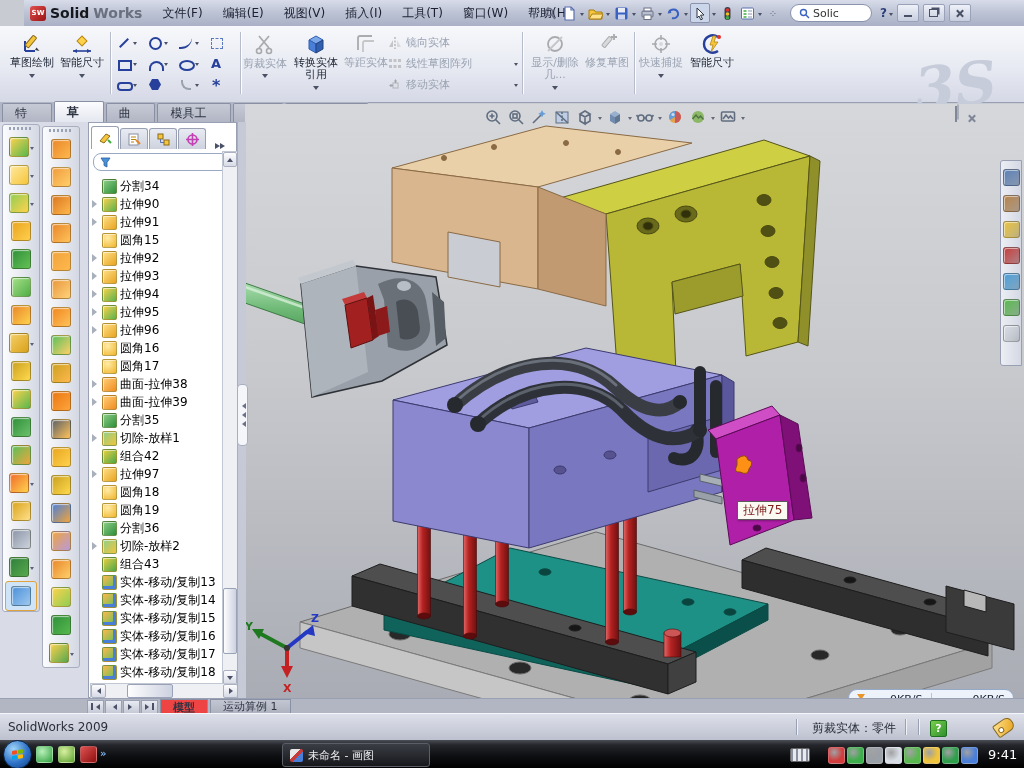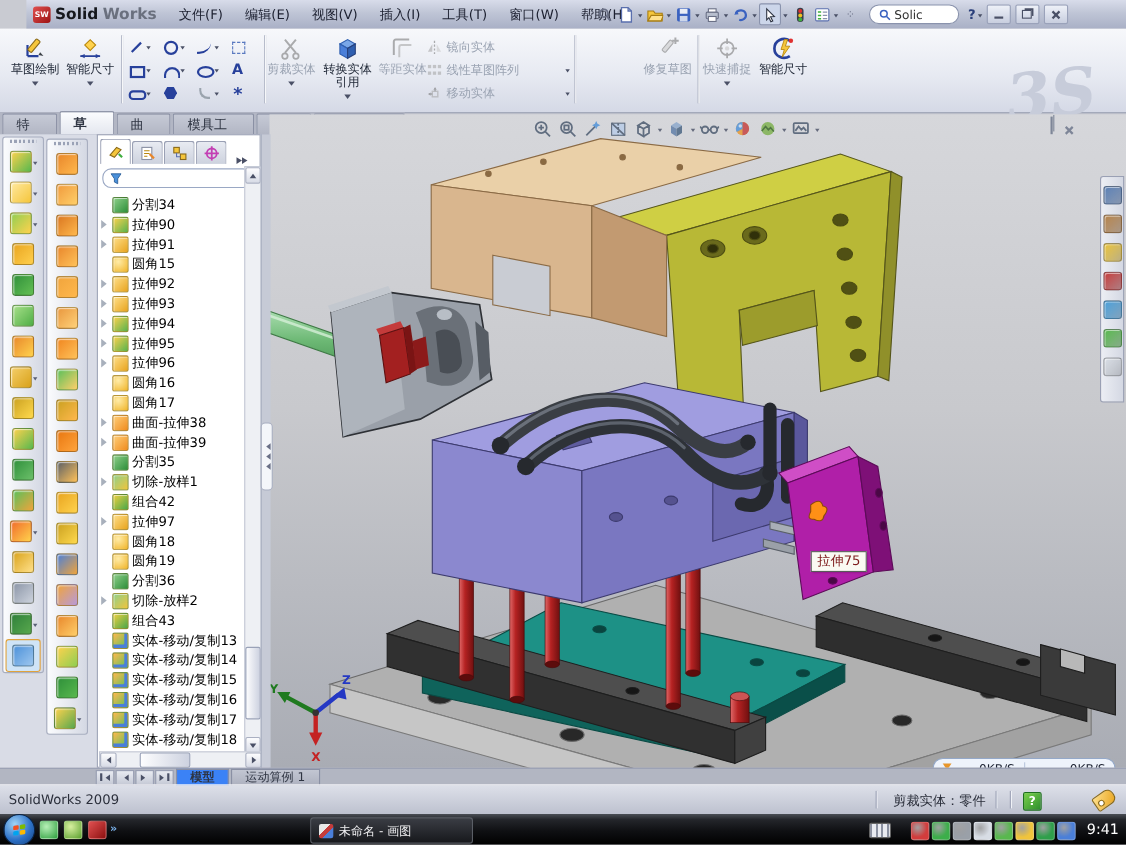--- a/index.html
+++ b/index.html
@@ -156,21 +156,21 @@
   .arr-dn{width:0;height:0;border:4px solid transparent;border-top:6px solid #e8962a;}
   .arr-up{width:0;height:0;border:4px solid transparent;border-bottom:6px solid #2ea84a;}
 
   
   #doctabs{left:0;top:698px;width:1024px;height:15px;background:#b2b6c2;border-top:1px solid #9aa0b4;display:flex;align-items:center;}
   .navbtn{width:15px;height:12px;border:1px solid #9aa0b4;background:linear-gradient(180deg,#e8ebf2,#c6cad6);
     display:flex;align-items:center;justify-content:center;margin-left:1px;}
   .navbar{width:2px;height:7px;background:#4a5066;}
   .dtab{height:14px;line-height:14px;padding:0 12px;font-size:11px;color:#2e3442;border:1px solid #8a90a4;border-bottom:none;
     background:linear-gradient(180deg,#c2c6d2,#adb1bf);margin-left:2px;}
-  .dtab.active{background:#3b82f6;font-weight:bold;font-family:Liberation Serif, serif;}
+  .dtab.active{background:#ef4444;font-weight:bold;font-family:Liberation Serif, serif;}
   #nav-group{margin-left:86px;display:flex;}
 
   
   #statusbar{left:0;top:713px;width:1024px;height:27px;background:linear-gradient(180deg,#dde0e9,#bcc0ce);
     border-top:1px solid #f5f6fa;}
   #status-left{position:absolute;left:8px;top:6px;font-size:12px;color:#2a2e3a;}
   .ssep{position:absolute;top:5px;width:1px;height:16px;background:#9aa0b4;border-right:1px solid #f0f2f7;}
   #status-edit{position:absolute;left:812px;top:6px;font-size:12px;color:#2a2e3a;}
   #qbadge{position:absolute;left:930px;top:6px;width:15px;height:15px;border-radius:2px;
     background:linear-gradient(135deg,#7ad04a,#2e8f2e);border:1px solid #1e6f1e;color:#fff;font-weight:bold;
@@ -432,20 +432,28 @@
             <rect x="5" y="5" width="5" height="5" fill="none" stroke="#9aa3b2" stroke-width="1.3"></rect>
             <path d="M2 7.5 H5 M7.5 2 V5" stroke="#6a7086" stroke-width="1.3"></path>
             <path d="M1 7.5 l2.5-1.5 v3 Z M7.5 1 l-1.5 2.5 h3 Z" fill="#6a7086"></path>
           </svg>
         <span class="lbl">移动实体</span>
         <span class="caret sm" style="margin-left:auto"></span>
       </div>
     </div>
     <div class="rsep" style="left:522px;"></div>
 
+    <div class="rb dis" style="left:528px;width:54px;">
+      <svg width="24" height="24" viewBox="0 0 24 24">
+          <circle cx="12" cy="12" r="7" fill="none" stroke="#6a7086" stroke-width="1.8"></circle>
+          <path d="M5 19 L19 5" stroke="#9aa3b2" stroke-width="1.8"></path>
+        </svg>
+      <span class="lbl">显示/删除几...</span>
+        <span class="caret"></span>
+    </div>
     <div class="rb dis" style="left:584px;width:46px;">
       <svg width="24" height="24" viewBox="0 0 24 24">
           <rect x="10" y="4" width="4" height="12" rx="1" transform="rotate(40 12 10)" fill="#c2c8d2" stroke="#6a7086"></rect>
           <path d="M16 5 h6 M19 2 v6" stroke="#6a7086" stroke-width="1.8"></path>
         </svg>
       <span class="lbl">修复草图</span>
     </div>
     <div class="rsep" style="left:634px;"></div>
     <div class="rb dis" style="left:638px;width:46px;">
       <svg width="24" height="24" viewBox="0 0 24 24">

